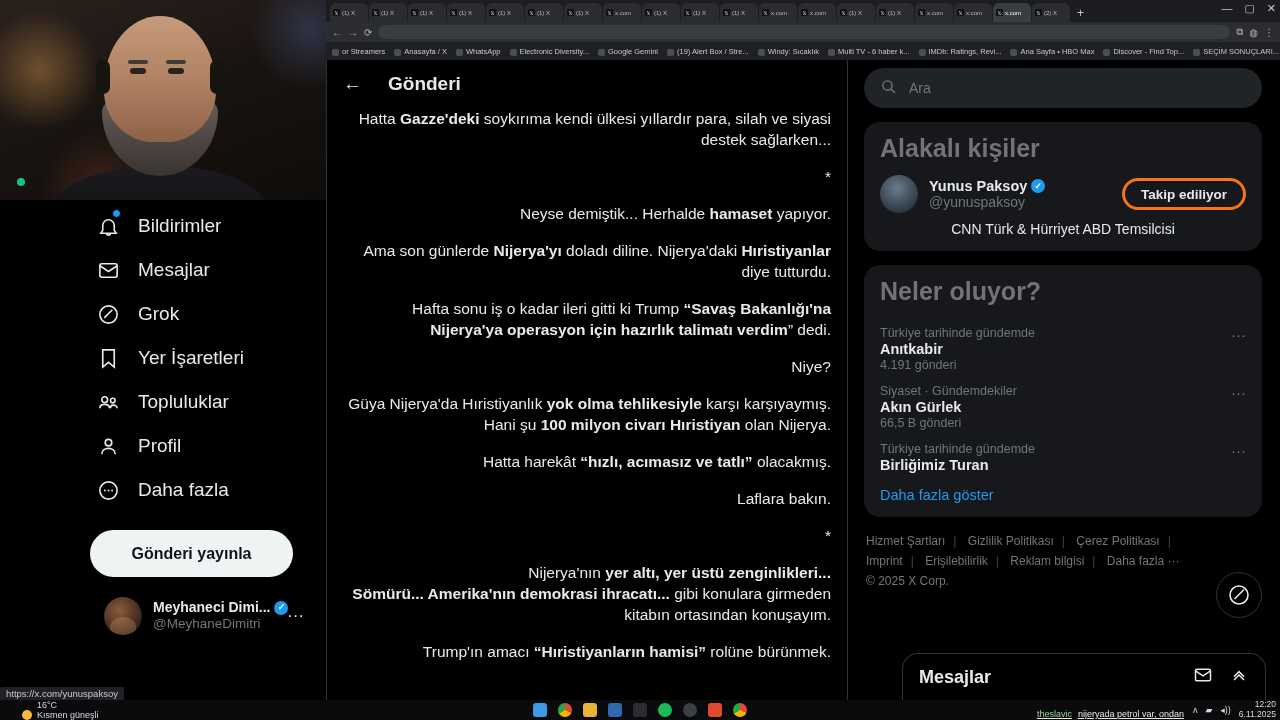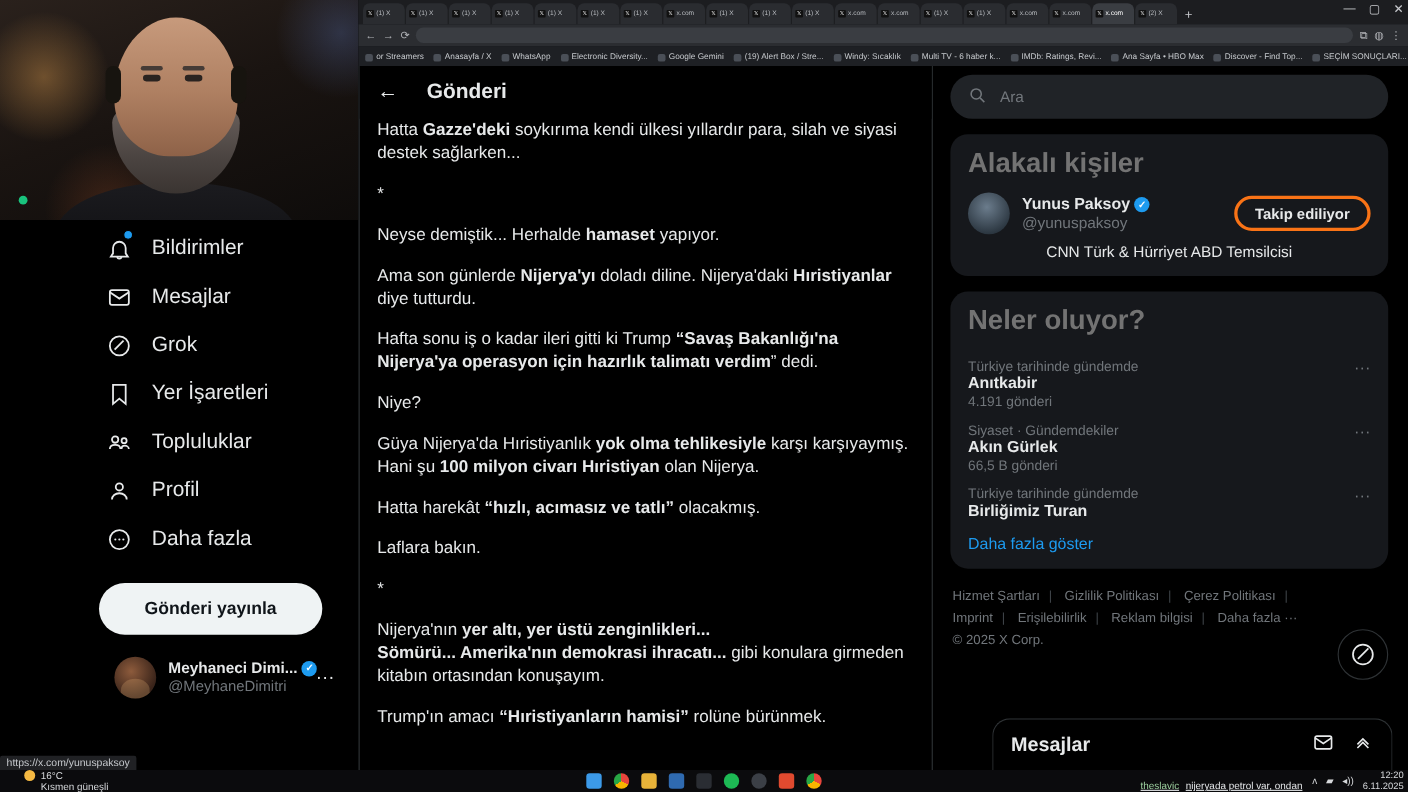--- a/index.html
+++ b/index.html
@@ -148,21 +148,21 @@
   
   .page { position: absolute; left: 0; top: 60px; width: 954px; height: 640px; background: #000; display: flex; }
   .center-col { width: 522px; border-right: 1px solid #2f3336; border-left: 1px solid #2f3336; position: relative; }
   .center-head {
     height: 48px; display: flex; align-items: center; gap: 26px; padding: 0 16px;
     position: sticky; top: 0; background: rgba(0,0,0,.85);
   }
   .back-arrow { color: #e7e9ea; font-size: 19px; cursor: pointer; }
   .center-title { color: #e7e9ea; font-size: 19px; font-weight: bold; }
   .post-body { padding: 0 16px; color: #e7e9ea; font-size: 15.5px; line-height: 21px; }
-  .post-body p { margin-bottom: 16px; }
+  .post-body p { margin-bottom: 16px; text-align: right; }
   .post-body b { font-weight: bold; }
 
   
   .right-col { width: 430px; padding: 8px 16px 0 16px; }
   .search-box {
     height: 40px; border-radius: 20px; background: #202327; display: flex; align-items: center;
     gap: 12px; padding: 0 16px; color: #71767b; font-size: 14px;
   }
   .search-box svg { width: 17px; height: 17px; stroke: #71767b; fill: none; stroke-width: 2; }
   .card { background: #16181c; border-radius: 16px; margin-top: 14px; padding: 12px 16px 14px 16px; }
@@ -211,21 +211,21 @@
   .statusurl {
     position: absolute; left: 0; bottom: 20px; font-size: 9.5px; color: #c5c8cc;
     background: #202124; padding: 1px 6px; border-radius: 2px 2px 0 0;
   }
 
   
   .taskbar {
     position: absolute; left: 0; bottom: 0; width: 1280px; height: 20px;
     background: #0b0b0d; display: flex; align-items: center; font-size: 9px; color: #d6d8db;
   }
-  .weather { display: flex; align-items: flex-start; gap: 5px; padding-left: 22px; }
+  .weather { display: flex; align-items: flex-end; gap: 5px; padding-left: 22px; }
   .weather .wsun { width: 10px; height: 10px; border-radius: 50%; background: #f5b942; }
   .weather .wtxt { line-height: 1.15; }
   .tb-center { position: absolute; left: 50%; transform: translateX(-50%); display: flex; align-items: center; gap: 11px; }
   .tb-ico { width: 14px; height: 14px; border-radius: 3px; }
   .tb-right { position: absolute; right: 4px; display: flex; align-items: center; gap: 8px; }
   .tb-right .clock { text-align: right; line-height: 1.15; font-size: 8.5px; }
   .tb-toast {
     position: absolute; right: 96px; bottom: 1px; display: flex; align-items: center; gap: 6px;
     font-size: 9px; color: #e6e8ea; text-decoration: underline;
   }

